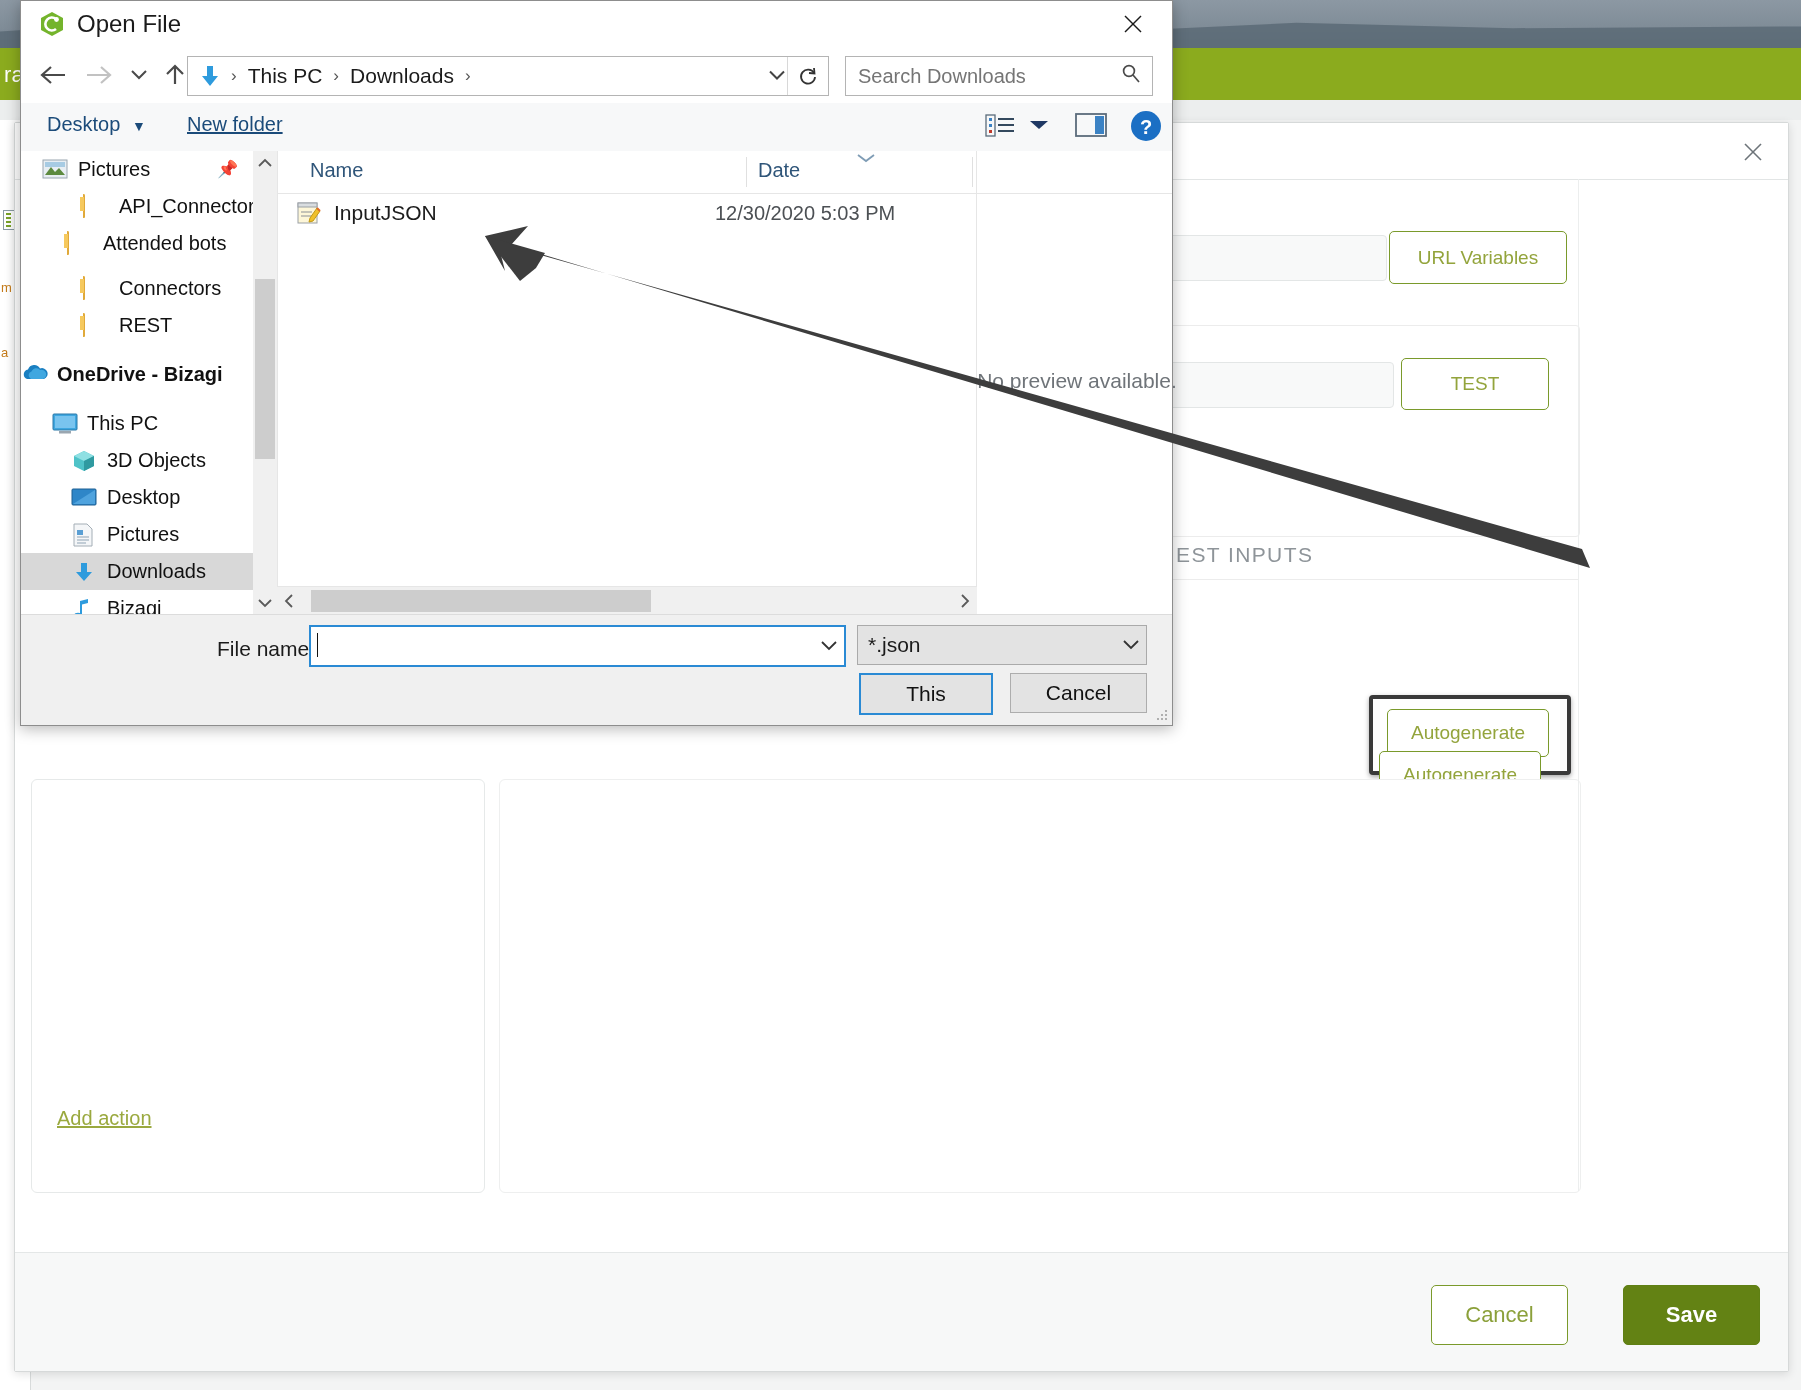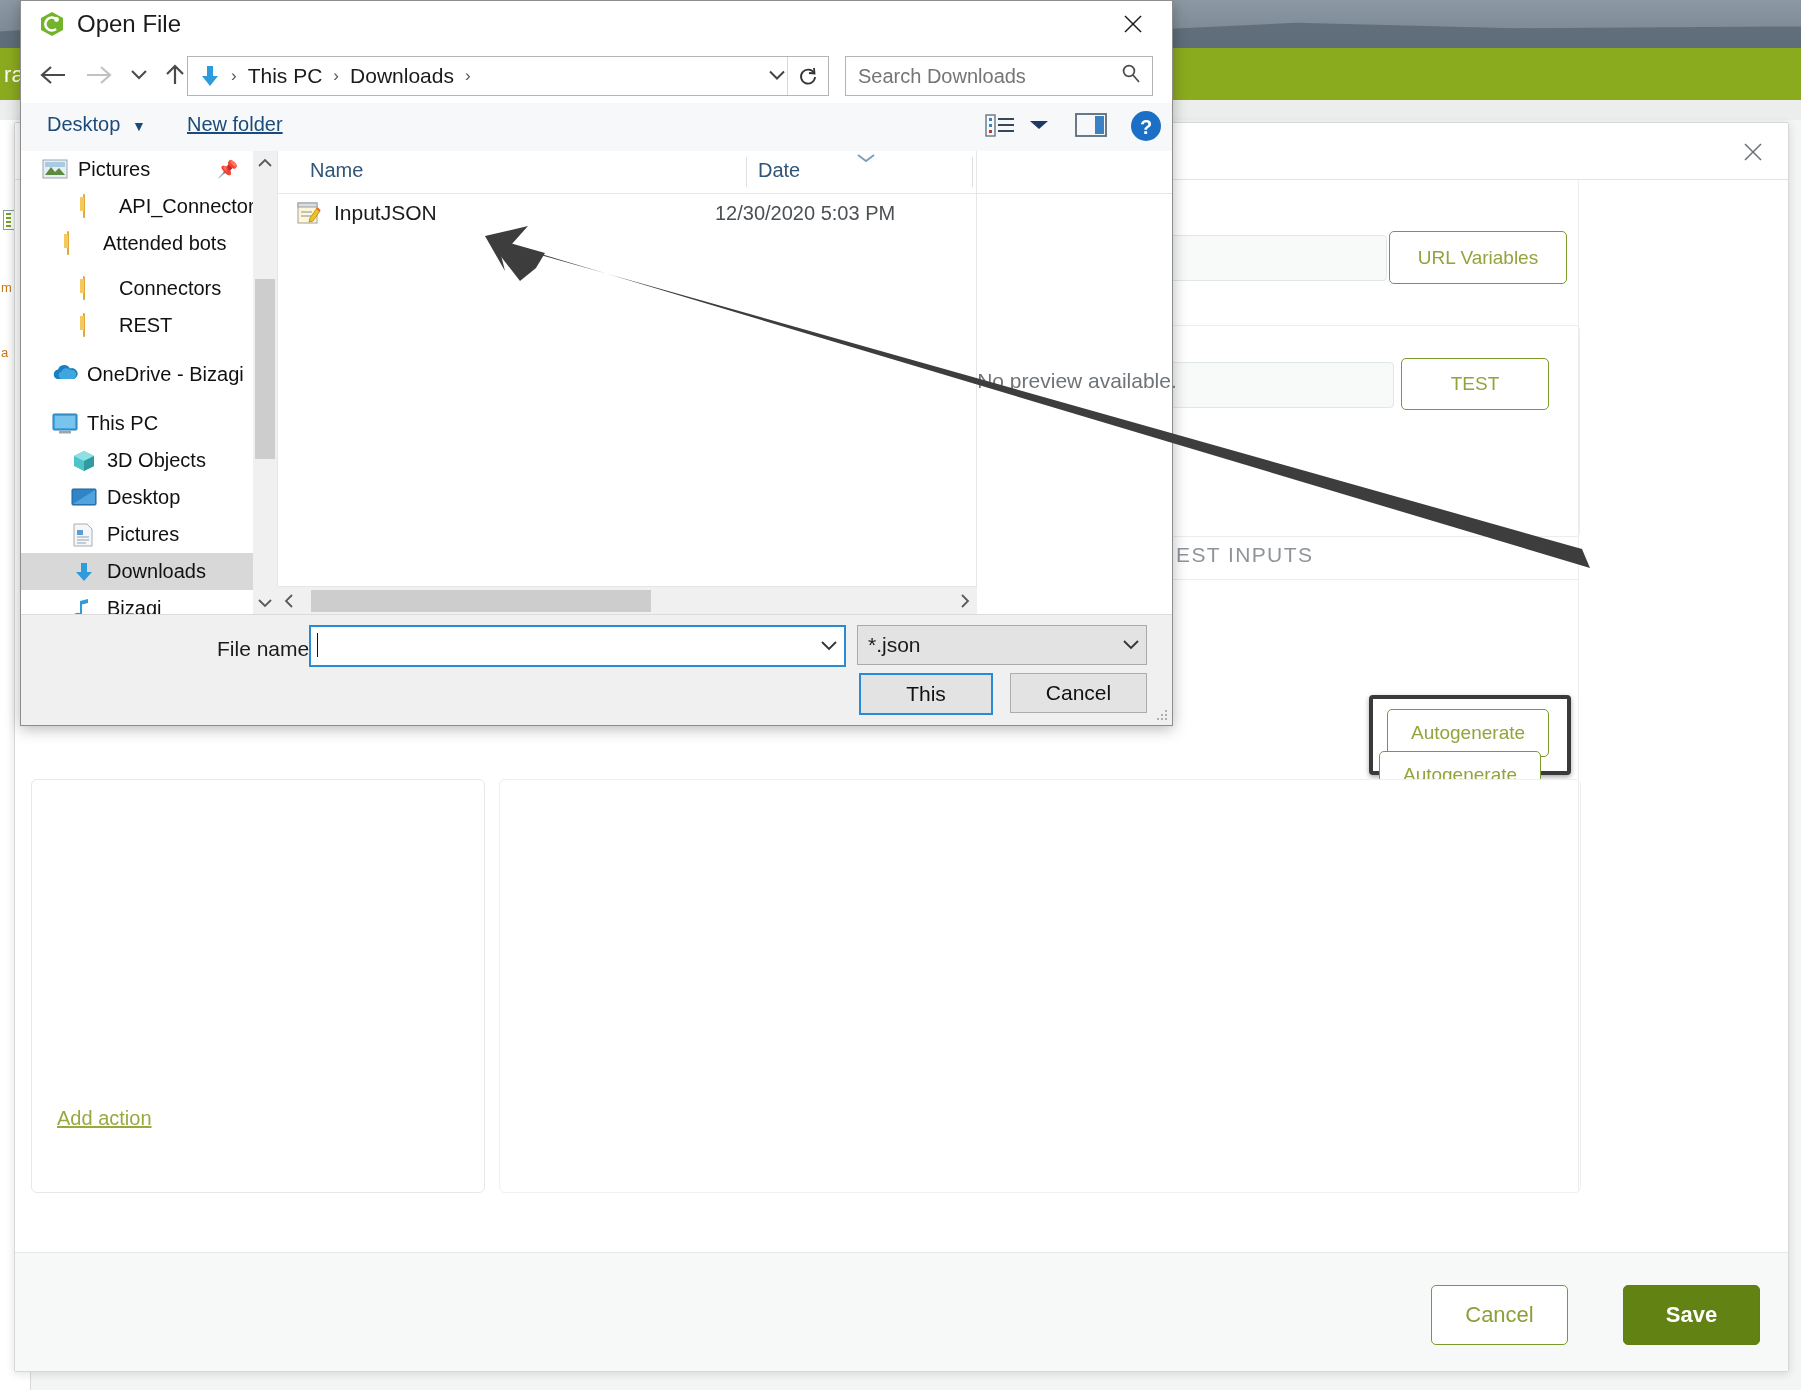--- a/index.html
+++ b/index.html
@@ -617,21 +617,21 @@
         <span>Connectors</span>
       </div>
 
       <div class="tree-item" style="padding-left:62px;">
         <span class="tree-ico"><span class="folder-ico"></span></span>
         <span>REST</span>
       </div>
 
       <div style="height:12px;"></div>
 
-      <div class="tree-item" style="padding-left:30px;">
+      <div class="tree-item" style="font-weight:bold;">
         <span class="tree-ico">
           <svg width="28" height="20" viewBox="0 0 28 20">
             <path d="M6 16 a5 5 0 0 1 1-9.6 A6.5 6.5 0 0 1 19 5.5 a4.8 4.8 0 0 1 4 10.5 Z" fill="#1a7fc1"></path>
             <path d="M10 16 a4 4 0 0 1 .5-7.5 A5 5 0 0 1 19 7 a4 4 0 0 1 3 9 Z" fill="#3fa7e0"></path>
           </svg>
         </span>
         <span>OneDrive - Bizagi</span>
       </div>
 
       <div style="height:12px;"></div>

